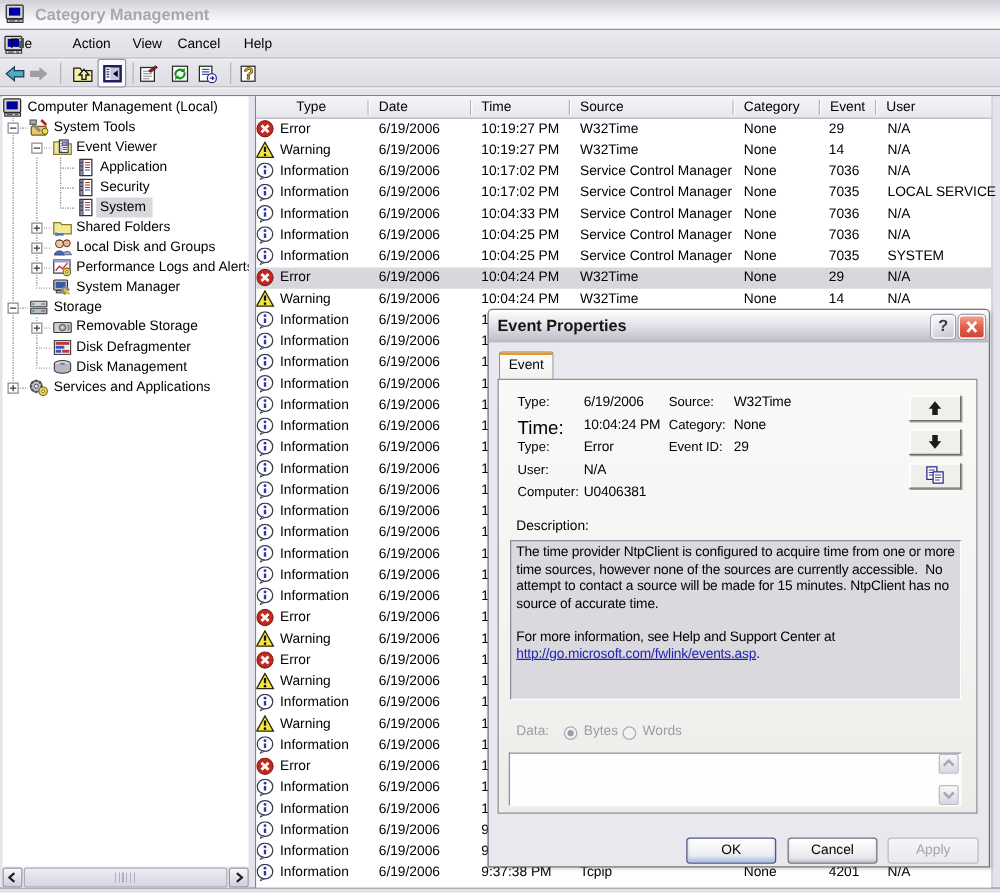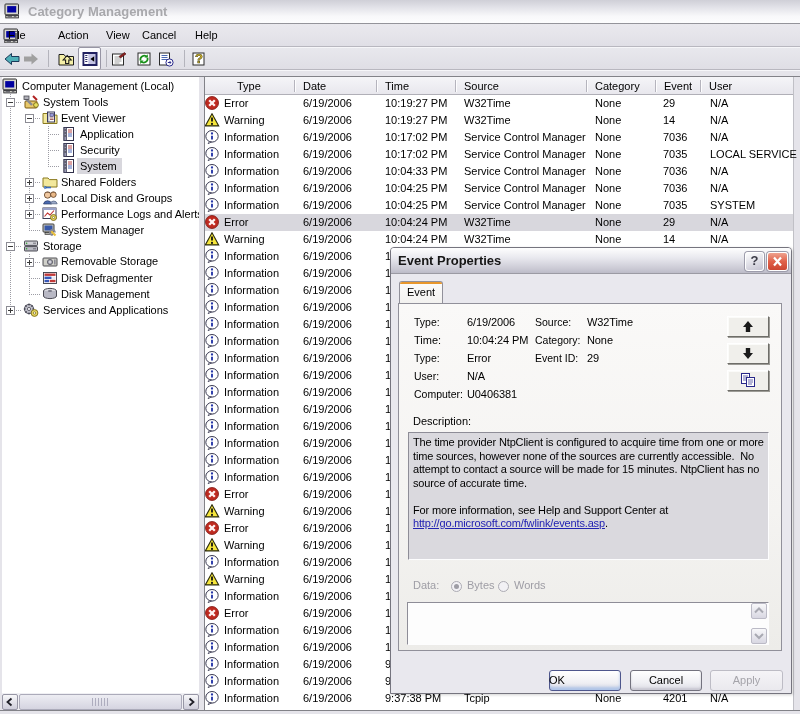--- a/index.html
+++ b/index.html
@@ -744,21 +744,21 @@
       <path d="M7 5.5 L14 13.5 M14 5.5 L7 13.5" stroke="#FFFFFF" stroke-width="2.2"></path>
     </svg>
 <div class="abs" style="left:8px;top:33px;width:44px;height:23px;background:linear-gradient(180deg,#FCFCFB,#F2F1EF);border:1px solid #91909A;border-bottom:none;border-radius:3px 3px 0 0;"></div>
 <div class="abs" style="left:9px;top:34px;width:42px;height:2px;background:#E8972C;border-radius:2px 2px 0 0;"></div>
 <div class="txt" style="left:8px;top:38px;width:44px;text-align:center;">Event</div>
 <div class="abs" style="left:7px;top:55px;width:384px;height:348px;background:linear-gradient(180deg,#FAF9F8 0%,#F4F3F1 60%,#EDECE9 100%);border:1px solid #91909A;"></div>
 <div class="txt" style="left:23px;top:68px;font-size:10.5px;">Type:</div>
 <div class="txt" style="left:76px;top:68px;letter-spacing:-0.1px;">6/19/2006</div>
 <div class="txt" style="left:144px;top:68px;font-size:10.5px;">Source:</div>
 <div class="txt" style="left:196px;top:68px;letter-spacing:-0.1px;">W32Time</div>
-<div class="txt" style="left:23px;top:86px;font-size:11px;">Time:</div>
+<div class="txt" style="left:23px;top:86px;font-size:15px;">Time:</div>
 <div class="txt" style="left:76px;top:86px;letter-spacing:-0.1px;">10:04:24 PM</div>
 <div class="txt" style="left:144px;top:86px;font-size:10.5px;">Category:</div>
 <div class="txt" style="left:196px;top:86px;letter-spacing:-0.1px;">None</div>
 <div class="txt" style="left:23px;top:104px;font-size:10.5px;">Type:</div>
 <div class="txt" style="left:76px;top:104px;letter-spacing:-0.1px;">Error</div>
 <div class="txt" style="left:144px;top:104px;font-size:10.5px;">Event ID:</div>
 <div class="txt" style="left:196px;top:104px;letter-spacing:-0.1px;">29</div>
 <div class="txt" style="left:23px;top:122px;font-size:10.5px;">User:</div>
 <div class="txt" style="left:76px;top:122px;letter-spacing:-0.1px;">N/A</div>
 <div class="txt" style="left:23px;top:140px;font-size:10.5px;">Computer:</div>
@@ -790,17 +790,17 @@
 <div class="abs" style="left:16px;top:354px;width:362px;height:43px;background:#FDFDFD;border:1px solid;border-color:#8E8D97 #FDFDFE #FDFDFE #8E8D97;"></div>
 <div class="abs" style="left:360px;top:355px;width:16px;height:16px;background:linear-gradient(180deg,#F8F8FA,#D8D7E2);border:1px solid #BBBAC6;border-radius:2px;"></div>
 <svg width="16" height="16" viewBox="0 0 16 16" style="position:absolute;left:360px;top:355px;" xmlns="http://www.w3.org/2000/svg">
       <path d="M4 9.5 L8 5.5 L12 9.5" stroke="#A8A9B2" stroke-width="2" fill="none"></path>
     </svg>
 <div class="abs" style="left:360px;top:380px;width:16px;height:16px;background:linear-gradient(180deg,#F8F8FA,#D8D7E2);border:1px solid #BBBAC6;border-radius:2px;"></div>
 <svg width="16" height="16" viewBox="0 0 16 16" style="position:absolute;left:360px;top:380px;" xmlns="http://www.w3.org/2000/svg">
       <path d="M4 6 L8 10 L12 6" stroke="#A8A9B2" stroke-width="2" fill="none"></path>
     </svg>
 <div class="abs" style="left:158px;top:422px;width:72px;height:21px;border-radius:3px;background:linear-gradient(180deg,#FFFFFF,#F0F0F4 60%,#DDDCE4);border:1px solid #4E568C;box-shadow:inset 0 -3px 3px #AFC4E8;"></div>
-<div class="txt" style="left:158px;top:422px;width:72px;height:21px;line-height:21px;color:#000;">OK</div>
+<div class="txt" style="left:158px;top:422px;width:72px;height:21px;line-height:21px;text-align:center;color:#000;">OK</div>
 <div class="abs" style="left:239px;top:422px;width:72px;height:21px;border-radius:3px;background:linear-gradient(180deg,#FFFFFF,#F0F0F4 60%,#DDDCE4);border:1px solid #73727E;box-shadow:inset 0 -2px 2px #C9C8D2;"></div>
 <div class="txt" style="left:239px;top:422px;width:72px;height:21px;line-height:21px;text-align:center;color:#000;">Cancel</div>
 <div class="abs" style="left:319px;top:422px;width:73px;height:21px;border-radius:3px;background:linear-gradient(180deg,#F5F4F7,#EAE9EE);border:1px solid #BDBCC5;"></div>
 <div class="txt" style="left:319px;top:422px;width:73px;height:21px;line-height:21px;text-align:center;color:#A5A4AA;">Apply</div>
 </div>
 </body></html>

